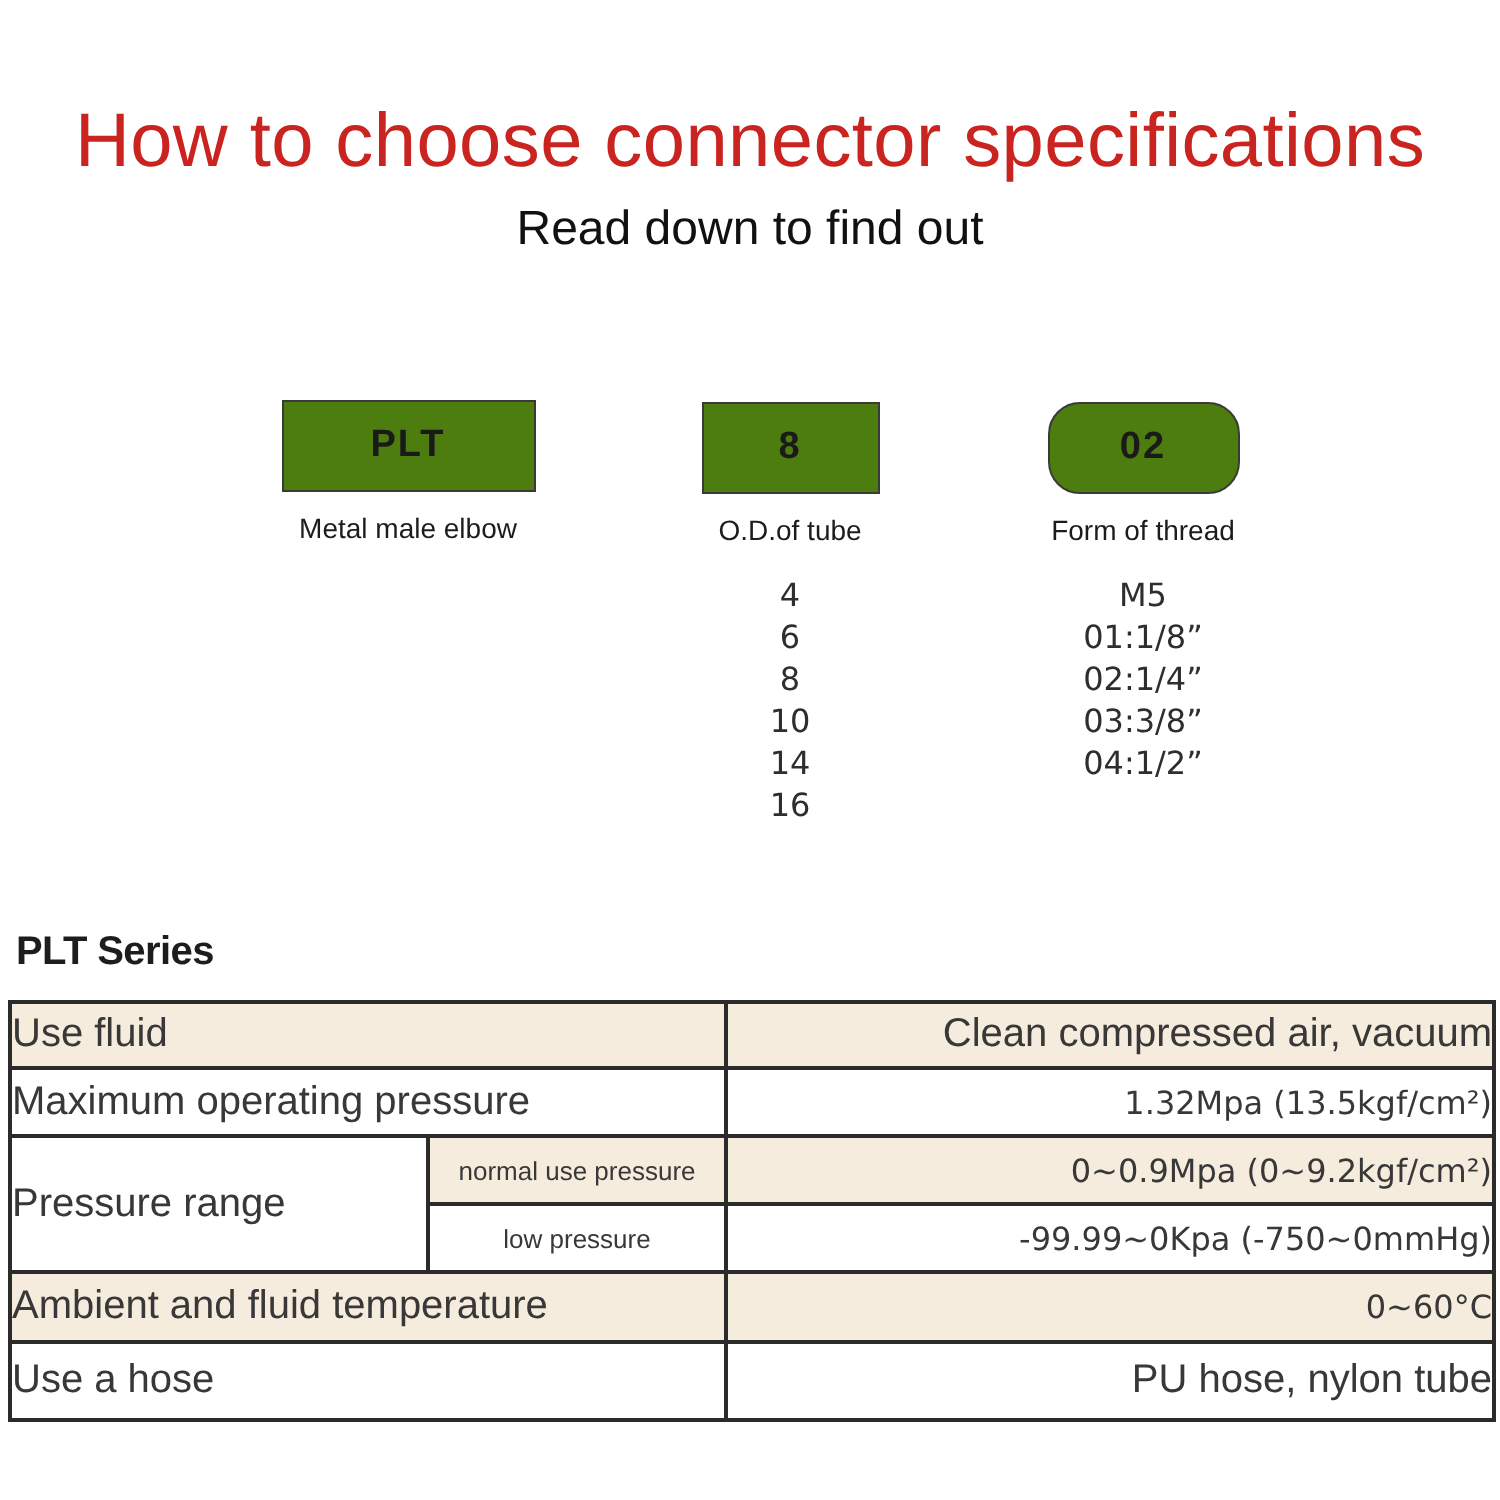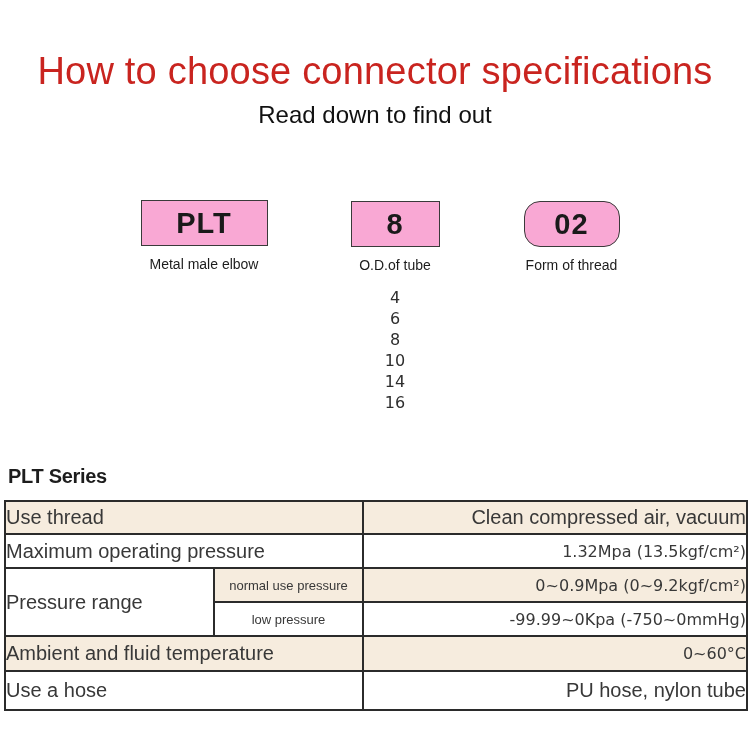--- a/index.html
+++ b/index.html
@@ -10,23 +10,23 @@
   .title{position:absolute;top:50px;left:0;width:750px;text-align:center;
          font-size:38px;font-weight:400;color:#c9241f;letter-spacing:0.2px;}
   .subtitle{position:absolute;top:101px;left:0;width:750px;text-align:center;
          font-size:24px;font-weight:400;color:#111;}
 
   
   .segment{position:absolute;text-align:center;}
   .seg-plt{left:100px;top:200px;width:208px;}
   .seg-tube{left:310px;top:201px;width:170px;}
   .seg-thread{left:483px;top:201px;width:177px;}
-  .code-box{border:1.5px solid #3a3a3a;background:#f9a8d4;margin:0 auto;
+  .code-box{border:1.5px solid #3a3a3a;background:#4d7c0f;margin:0 auto;
             display:flex;align-items:center;justify-content:center;
-            font-weight:700;font-size:29px;color:#1a1a1a;letter-spacing:1px;}
+            font-weight:700;font-size:19px;color:#1a1a1a;letter-spacing:1px;}
   .seg-plt  .code-box{width:125px;height:44px;}
   .seg-tube .code-box{width:87px;height:44px;}
   .seg-thread .code-box{width:94px;height:44px;border-radius:16px;}
   .seg-label{margin-top:10px;font-size:14px;color:#1c1c1c;}
   .options{margin-top:14px;font-family:"DejaVu Sans",sans-serif;}
   .option-item{font-size:16px;line-height:21px;color:#2e2e2e;}
 
   
   .series-heading{position:absolute;left:8px;top:465px;font-size:20px;
                   font-weight:700;color:#1d1d1d;letter-spacing:-0.3px;}
@@ -68,33 +68,40 @@
         <div class="option-item">8</div>
         <div class="option-item">10</div>
         <div class="option-item">14</div>
         <div class="option-item">16</div>
       </div>
   </div>
 
   <div class="segment seg-thread">
     <div class="code-box">02</div>
     <div class="seg-label">Form of thread</div>
+    <div class="options">
+        <div class="option-item">M5</div>
+        <div class="option-item">01:1/8”</div>
+        <div class="option-item">02:1/4”</div>
+        <div class="option-item">03:3/8”</div>
+        <div class="option-item">04:1/2”</div>
+      </div>
   </div>
 
   <div class="series-heading">PLT Series</div>
 
   <table class="spec-table">
     <colgroup>
         <col style="width:209px">
         <col style="width:149px">
         <col style="width:384px">
       </colgroup>
     <tbody>
         <tr class="r1">
-      <td colspan="2" class="lab shaded">Use thread</td>
+      <td colspan="2" class="lab shaded">Use fluid</td>
       <td class="val val-lg shaded">Clean compressed air, vacuum</td>
     </tr>
     <tr class="r2">
       <td colspan="2" class="lab">Maximum operating pressure</td>
       <td class="val val-md">1.32Mpa (13.5kgf/cm²)</td>
     </tr>
     <tr class="r3">
       <td rowspan="2" class="lab">Pressure range</td>
       <td class="sublab shaded">normal use pressure</td>
       <td class="val val-md shaded">0~0.9Mpa (0~9.2kgf/cm²)</td>

